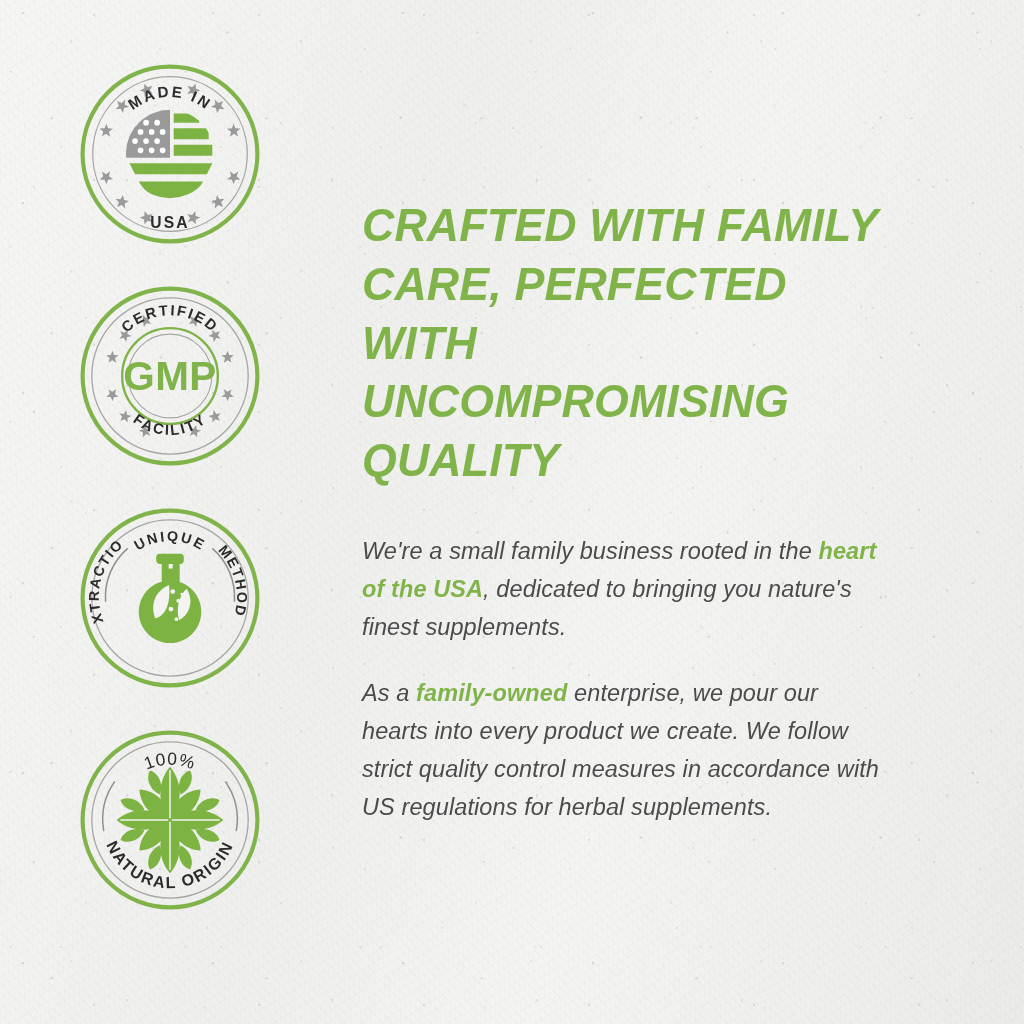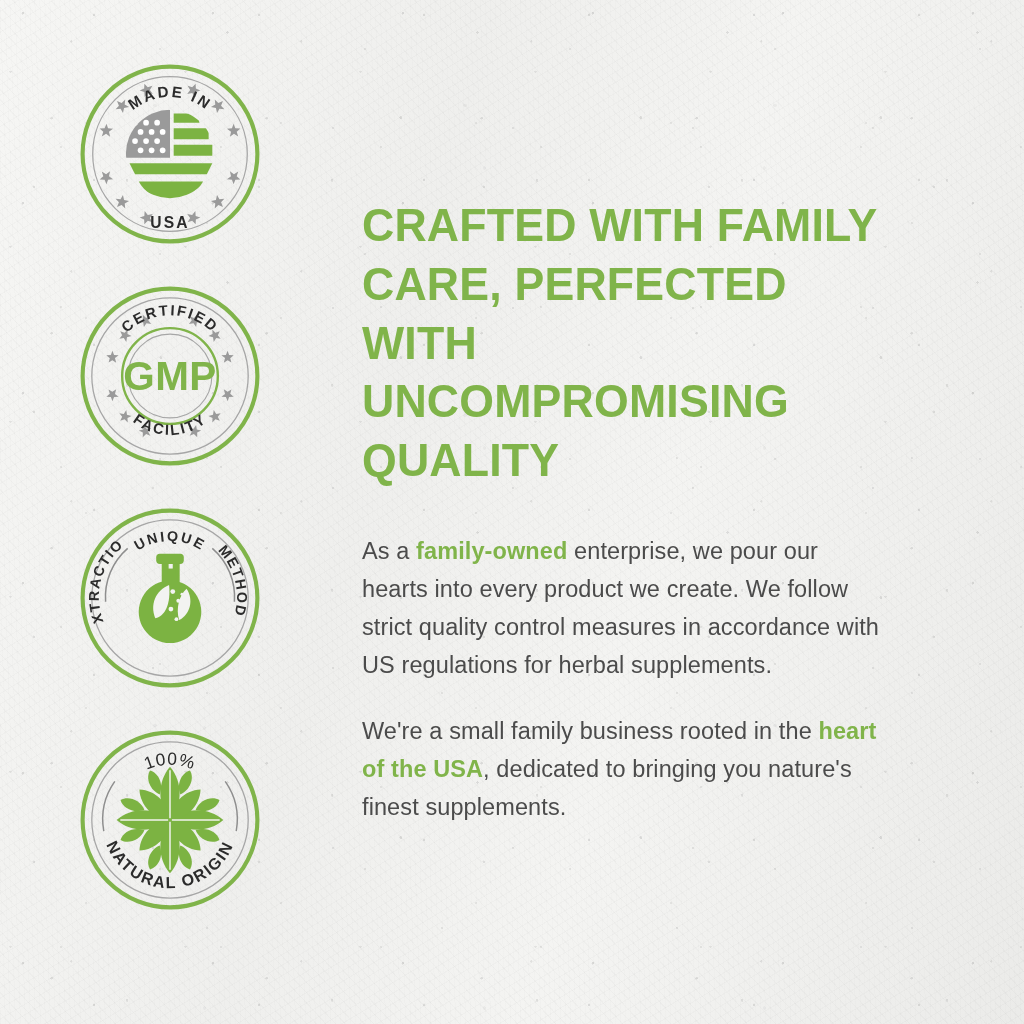--- a/index.html
+++ b/index.html
@@ -74,20 +74,21 @@
     gap: 38px;
     flex: none;
   }
 
   .badge { width: 184px; height: 184px; display: block; }
 
   #content-column {
     flex: 1;
     padding: 196px 100px 16px 22px;
     box-sizing: border-box;
+    font-style: italic;
   }
 
   
   #headline {
     margin: 0 0 42px 0;
     color: #80b44a;
     font-family: "Liberation Sans Narrow", "Liberation Sans", sans-serif;
     font-weight: 700;
     font-size: 47px;
     line-height: 1.25;
@@ -384,18 +385,18 @@
       <text font-family="'Liberation Sans', sans-serif" font-size="17.5" font-weight="700" fill="#2b2b2b" letter-spacing="2">
         <textPath href="#arc-bot-4" startOffset="50%" text-anchor="middle">NATURAL ORIGIN</textPath>
       </text>
     </svg>
 
   </div>
 
   <div id="content-column">
     <h1 id="headline">CRAFTED WITH FAMILY CARE, PERFECTED WITH UNCOMPROMISING QUALITY</h1>
     <div id="paragraphs">
+        <p class="body-para"><span>We're a small family business rooted in the </span><span class="hl">heart of the USA</span><span>, dedicated to bringing you nature's finest supplements.</span></p>
         <p class="body-para"><span>As a </span><span class="hl">family-owned</span><span> enterprise, we pour our hearts into every product we create. We follow strict quality control measures in accordance with US regulations for herbal supplements.</span></p>
-        <p class="body-para"><span>We're a small family business rooted in the </span><span class="hl">heart of the USA</span><span>, dedicated to bringing you nature's finest supplements.</span></p>
       </div>
   </div>
 
 </div>
 
 </body></html>

